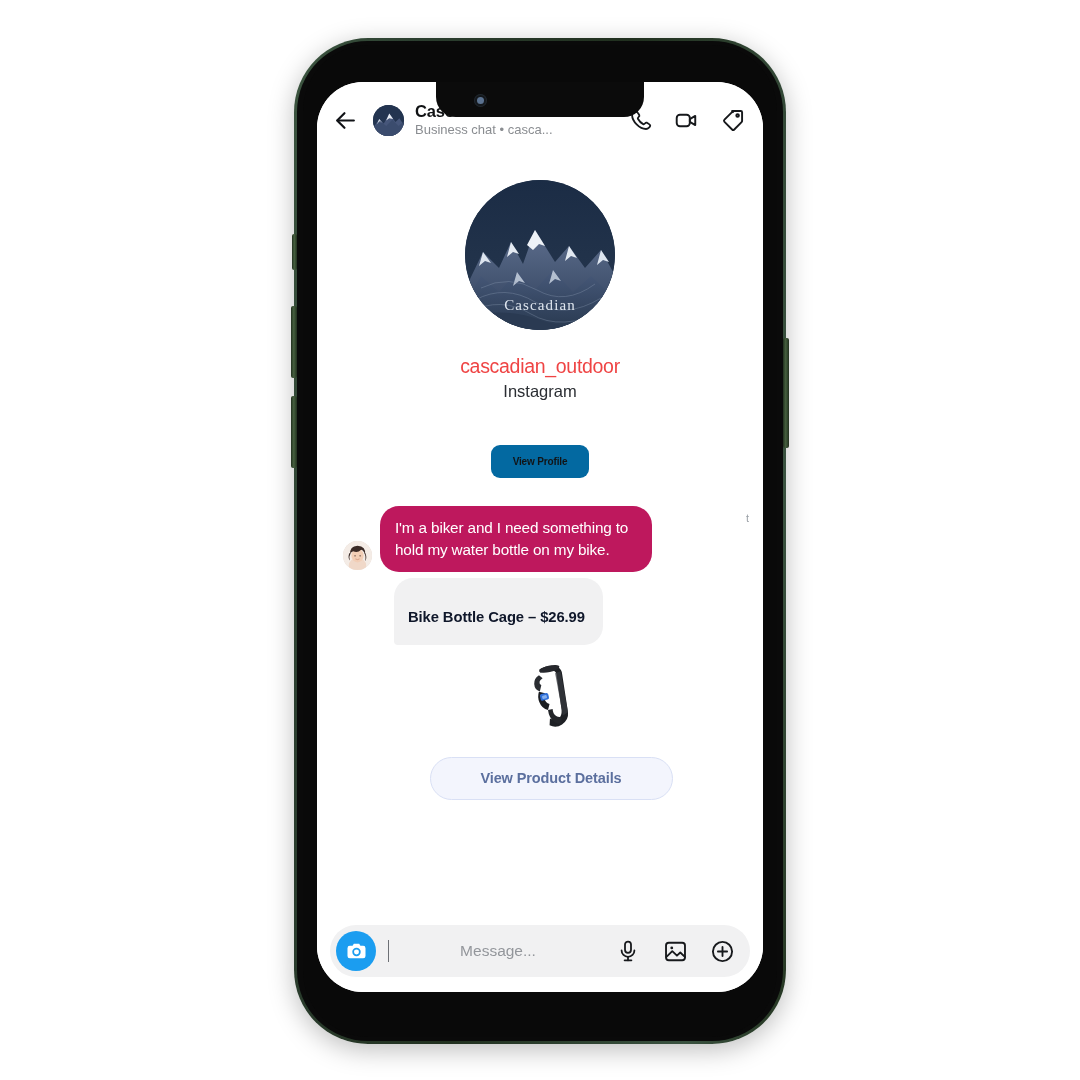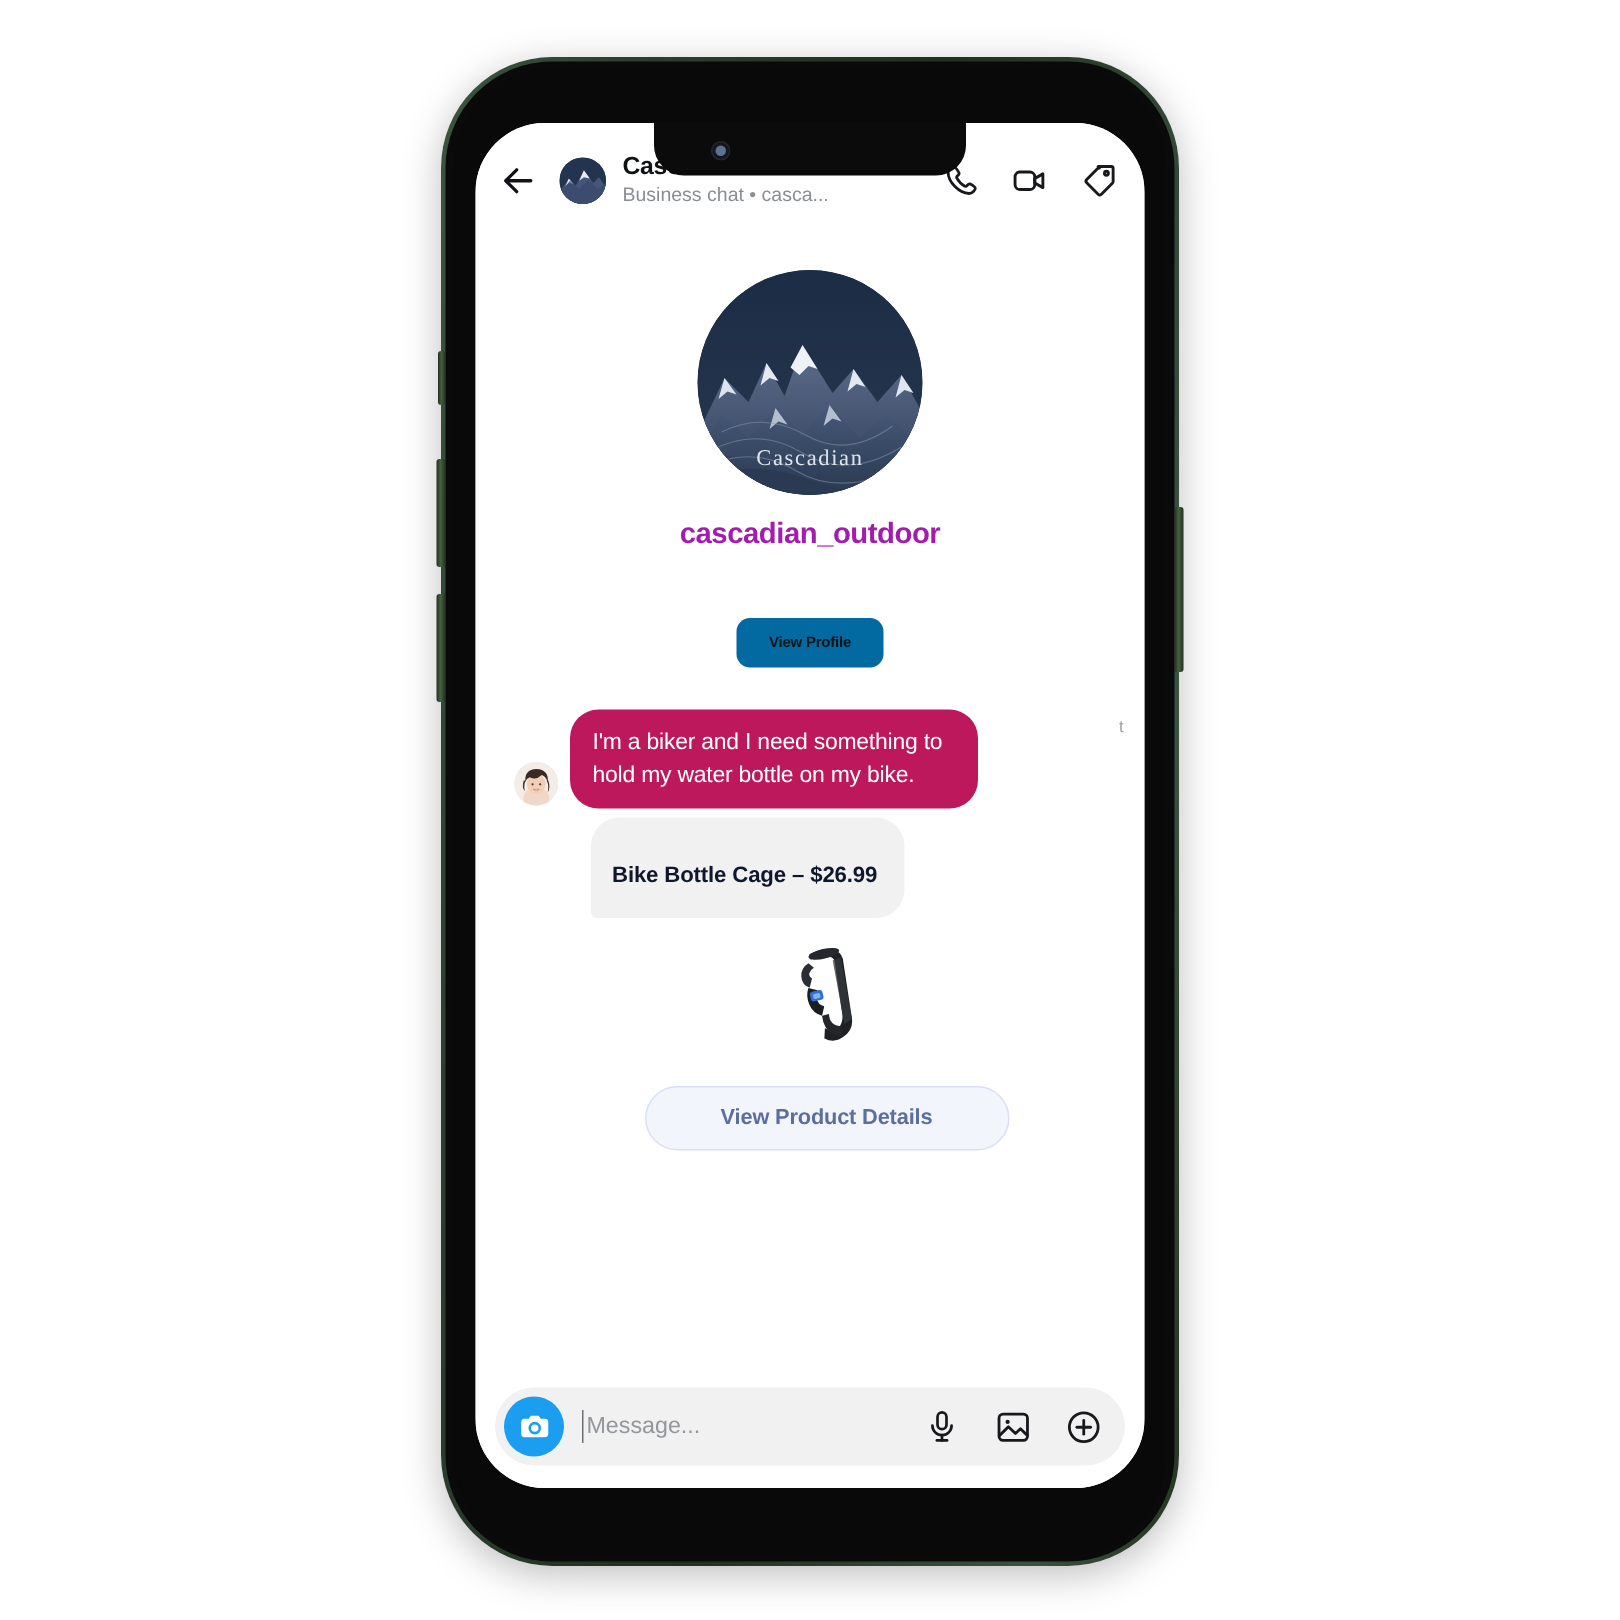--- a/index.html
+++ b/index.html
@@ -124,22 +124,22 @@
   .profile-block { text-align: center; padding-top: 22px; }
   .big-avatar {
     width: 150px; height: 150px;
     border-radius: 50%;
     margin: 0 auto;
     overflow: hidden;
     position: relative;
     background: #1d2f47;
   }
   .profile-name {
-    margin-top: 15px;
-    font-size: 19.5px; font-weight: bold; color: #a21caf;
+    margin-top: 25px;
+    font-size: 19.5px; font-weight: normal; color: #ef4444;
     letter-spacing: -.3px;
   }
   .profile-platform {
     margin-top: 4px;
     font-size: 16.5px; color: #2b2e33;
   }
   .view-profile-wrap { text-align: center; margin-top: 44px; }
   .view-profile {
     display: inline-block;
     background: #0369a1;
@@ -249,20 +249,21 @@
     flex: 1 1 auto;
     border: none; outline: none; background: transparent;
     font-family: "Liberation Sans", sans-serif;
     font-size: 15.5px;
     color: #1b1d20;
     margin-left: 12px;
     padding: 0;
     border-left: 1.4px solid #6d7075;
     padding-left: 2px;
     height: 22px;
+    text-align: center;
   }
   .msg-input::placeholder { color: #93969b; }
   .bar-icons { display: flex; align-items: center; gap: 21px; margin-left: 10px; }
   .bar-ic { width: 26px; height: 26px; cursor: pointer; display:flex; align-items:center; justify-content:center; }
 
   svg { display: block; }
 </style>
 </head>
 <body>
 
@@ -367,20 +368,21 @@
                   <path d="M4 132 Q36 116 66 134 T142 130"></path>
                   <path d="M16 108 Q44 94 72 110 T130 104"></path>
                 </g>
                 <path d="M-5 138 Q40 126 75 140 T158 136 L158 158 L-5 158 Z" fill="#2a3a52"></path>
                 <text x="75" y="130" text-anchor="middle" font-family="Liberation Serif, serif" font-size="15" fill="#dfe6ef" letter-spacing="1.1">Cascadian</text>
               </g>
             </svg>
           </div>
 
           <div class="profile-name">cascadian_outdoor</div>
+          <div class="profile-platform">Instagram</div>
         </div>
 
         <div class="view-profile-wrap">
           <div class="view-profile">View Profile</div>
         </div>
 
         <div class="row-user">
           <div class="sm-avatar">
             <svg width="29" height="29" viewBox="0 0 40 40">
               <rect width="40" height="40" fill="#f4ece6"></rect>

